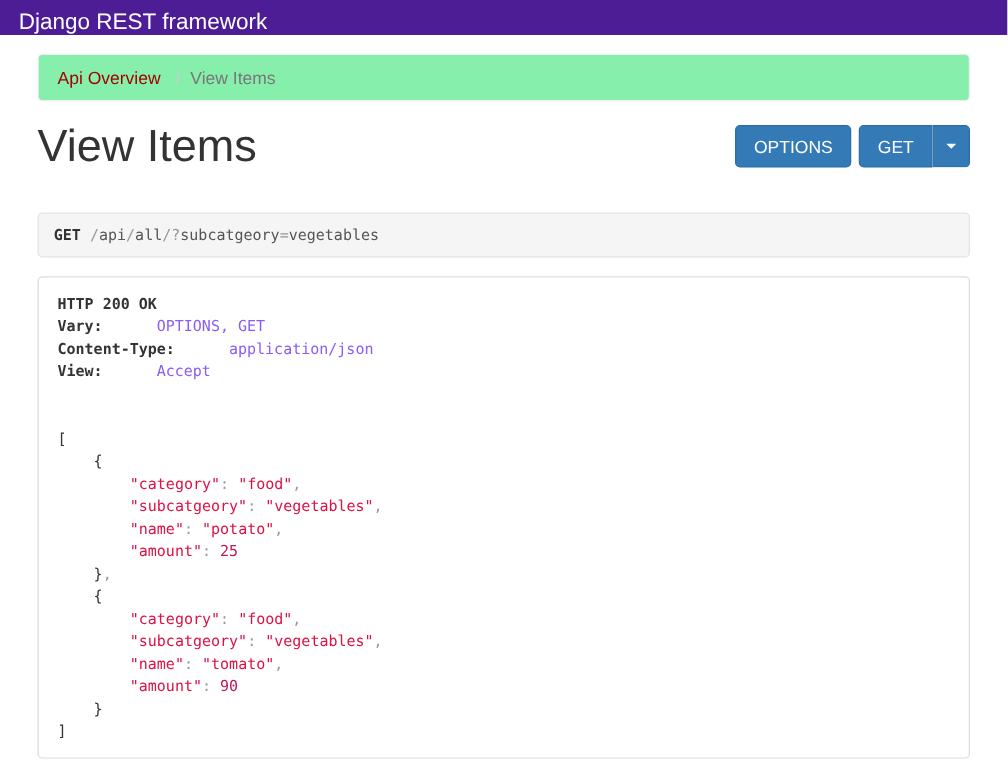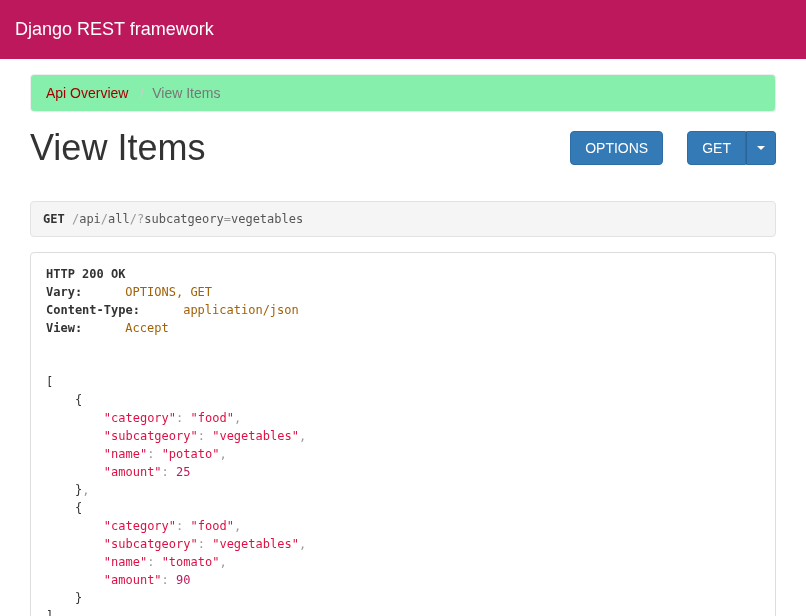--- a/index.html
+++ b/index.html
@@ -1,39 +1,39 @@
 <!DOCTYPE html>
 <html><head>
   <meta charset="utf-8">
   <style>
     * { box-sizing: border-box; margin: 0; padding: 0; }
     body { font-family: -apple-system, BlinkMacSystemFont, "Segoe UI", "Helvetica Neue", Arial, sans-serif; font-size: 14px; color: #333; background: #fff; }
-    .navbar { background: #be185d; color: #fff; padding: 0 15px; height: 59px; display: flex; align-items: center; }
+    .navbar { background: #4c1d95; color: #fff; padding: 0 15px; height: 28px; display: flex; align-items: flex-end; }
     .navbar-brand { color: #fff; font-size: 18px; font-weight: 400; }
     .container { max-width: 776px; margin: 0 auto; padding: 0 15px; }
     .breadcrumb { list-style: none; background: #86efac; padding: 10px 15px; margin: 15px 0; border: 1px solid #eee; border-radius: 4px; }
     .breadcrumb li { display: inline; font-size: 14px; }
     .breadcrumb li + li:before { content: "/"; padding: 0 8px; color: #ccc; }
     .breadcrumb a { color: #a30000; text-decoration: none; }
     .breadcrumb .active { color: #777; }
     .page-header { display: flex; justify-content: space-between; align-items: center; margin: 10px 0 20px 0; }
     .page-header h1 { font-size: 36px; font-weight: 500; color: #333; }
-    .btn-group { display: flex; gap: 24px; }
+    .btn-group { display: flex; gap: 6px; }
     .btn { display: inline-flex; align-items: center; padding: 8px 14px; font-size: 14px; border-radius: 4px; cursor: pointer; border: 1px solid transparent; }
     .btn-primary { background: #337ab7; color: #fff; border-color: #2e6da4; }
     .btn-split { display: inline-flex; }
     .btn-split .btn:first-child { border-top-right-radius: 0; border-bottom-right-radius: 0; }
     .btn-split .btn:last-child { border-top-left-radius: 0; border-bottom-left-radius: 0; border-left: 1px solid #2a6496; padding: 8px 10px; }
     .caret { display: inline-block; width: 0; height: 0; border-left: 4px solid transparent; border-right: 4px solid transparent; border-top: 4px solid #fff; }
     .request-info { background: #f5f5f5; border: 1px solid #e3e3e3; border-radius: 4px; padding: 10px 12px; margin-bottom: 15px; font-family: Menlo, Monaco, Consolas, monospace; font-size: 12px; margin-top: 32px; }
     .request-method { font-weight: bold; }
     .request-path { color: #555; }
     .response-info { background: #fff; border: 1px solid #ddd; border-radius: 4px; padding: 12px 15px; font-family: Menlo, Monaco, Consolas, monospace; font-size: 12px; line-height: 1.5; white-space: pre; overflow-x: auto; }
     .meta .key { font-weight: bold; }
-    .meta .val { color: #a16207; padding-left: 36px; }
+    .meta .val { color: #8b5cf6; padding-left: 36px; }
     .str { color: #d14; }
     .num { color: #be185d; }
     .pun { color: #999; }
   </style>
 </head>
 <body>
 
 <div class="navbar">
   <span class="navbar-brand">Django REST framework</span>
 </div>

